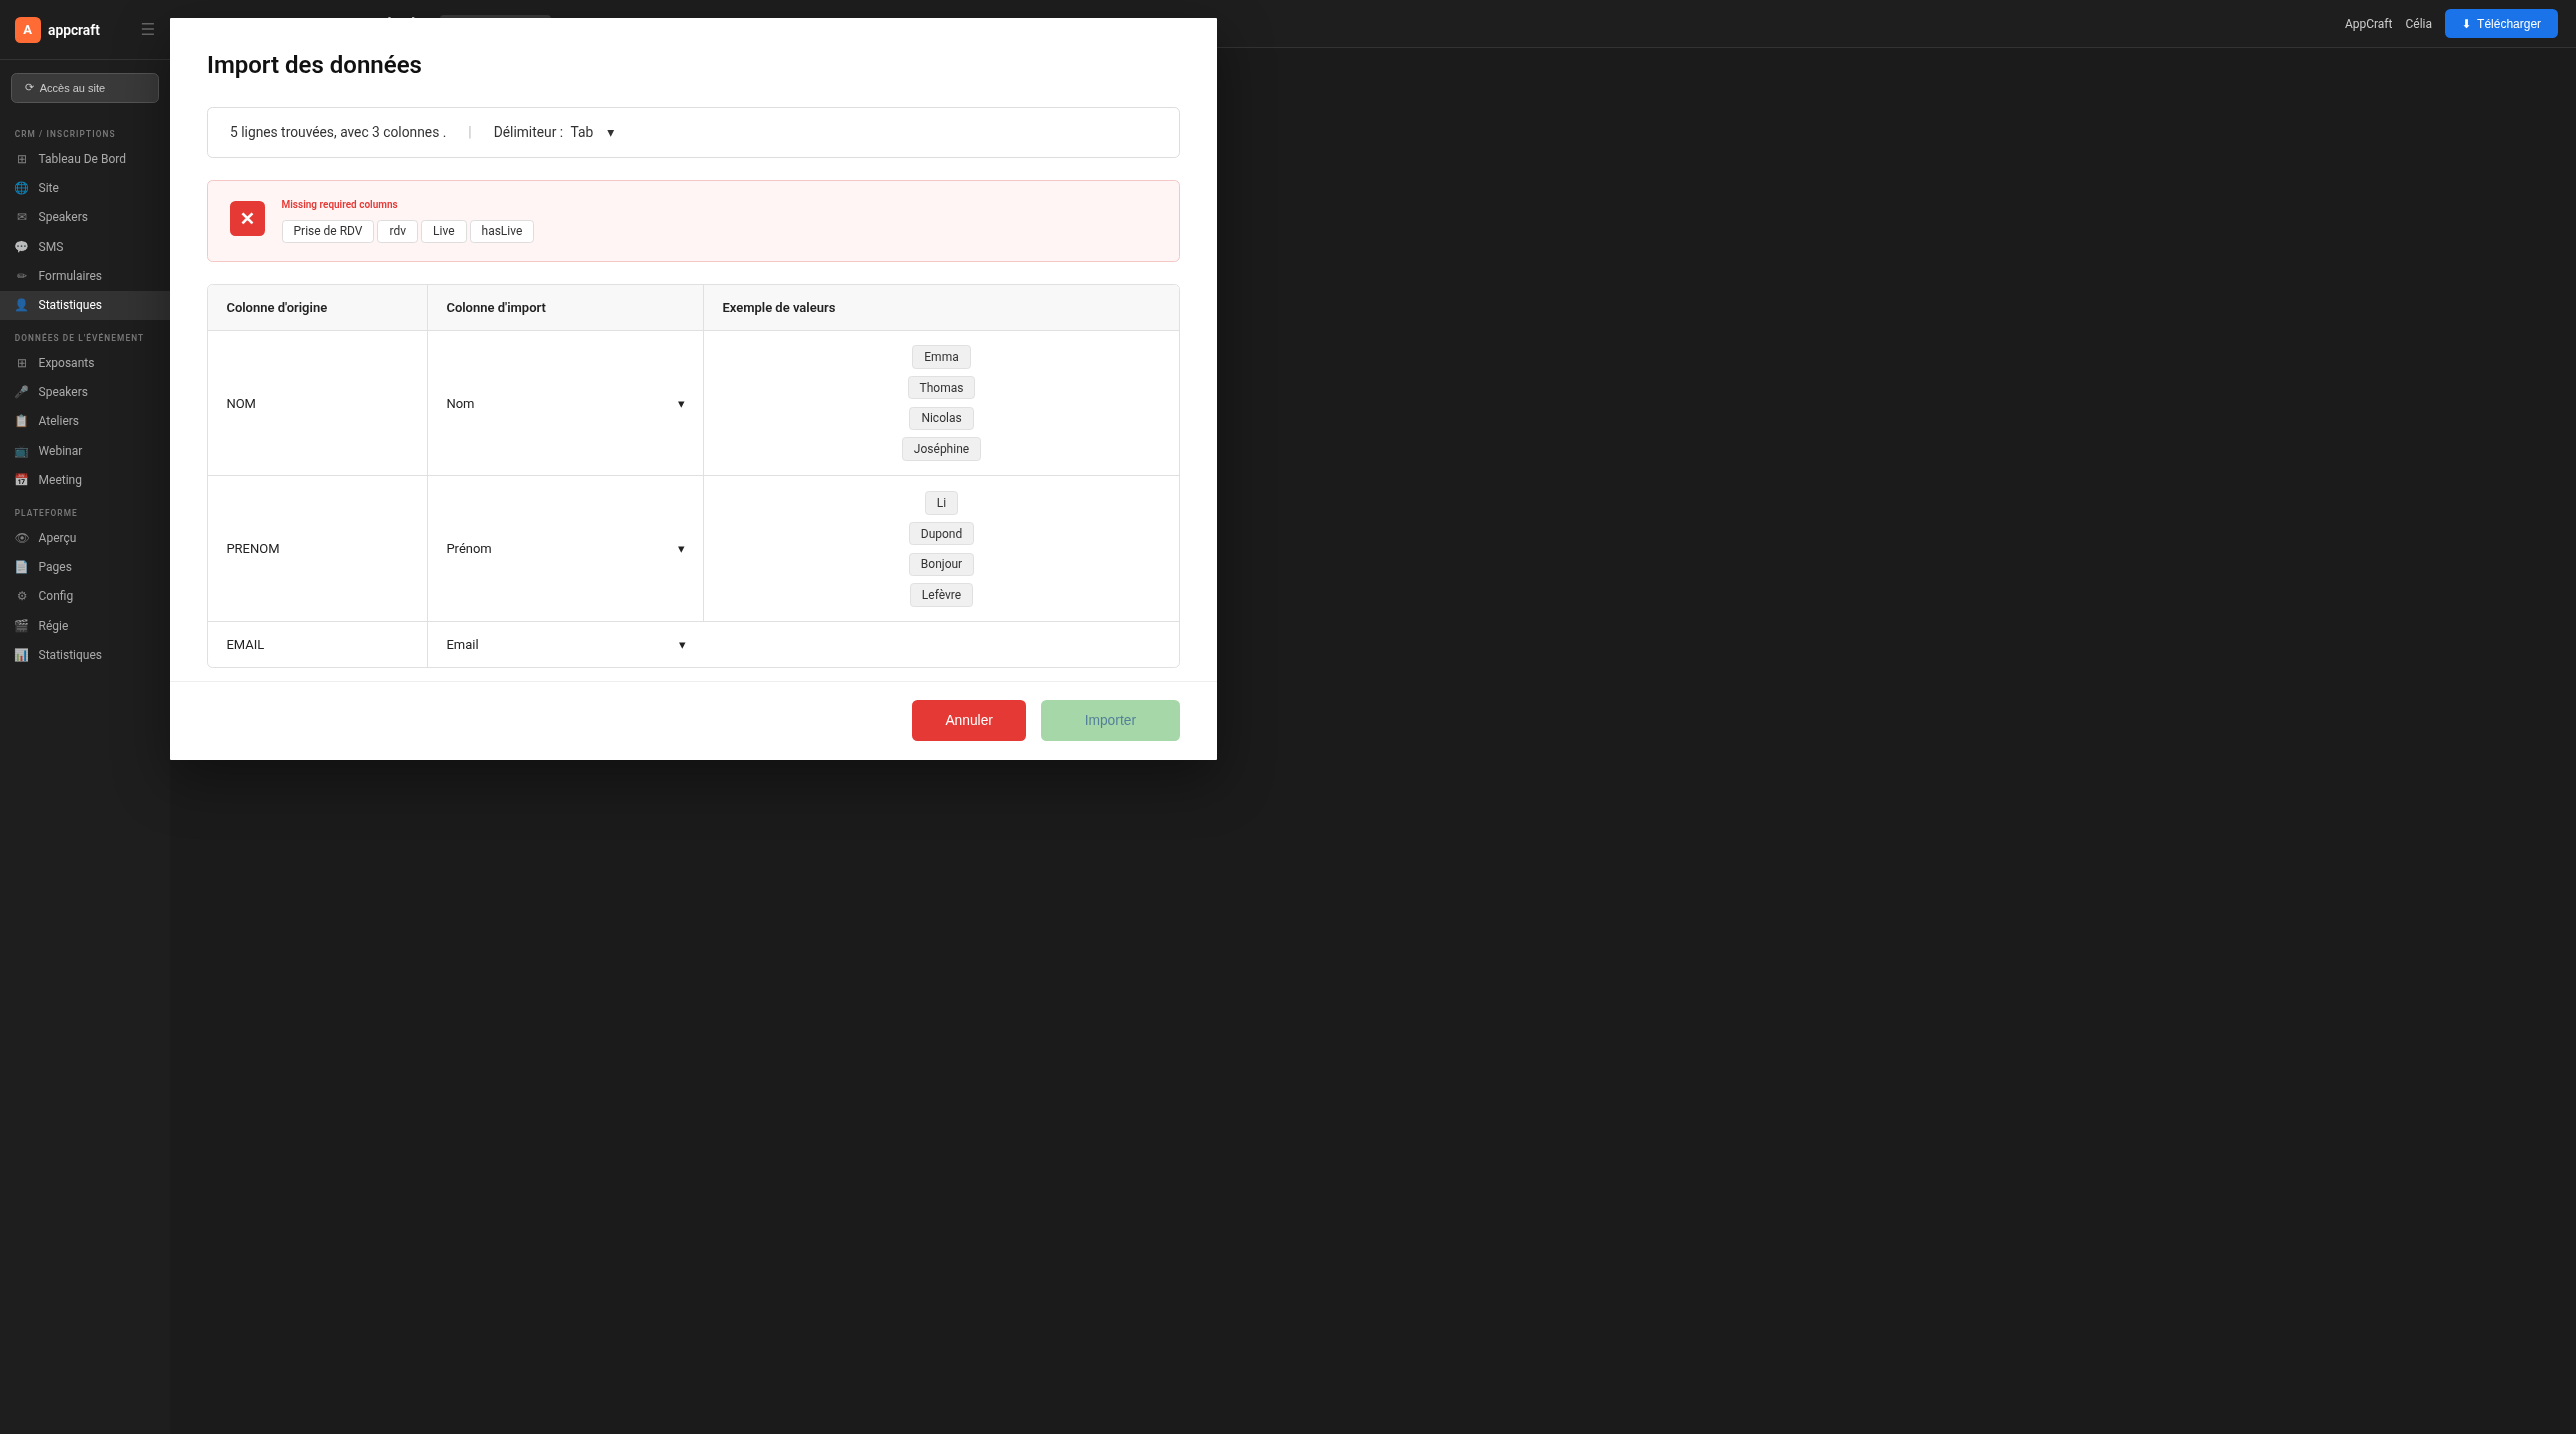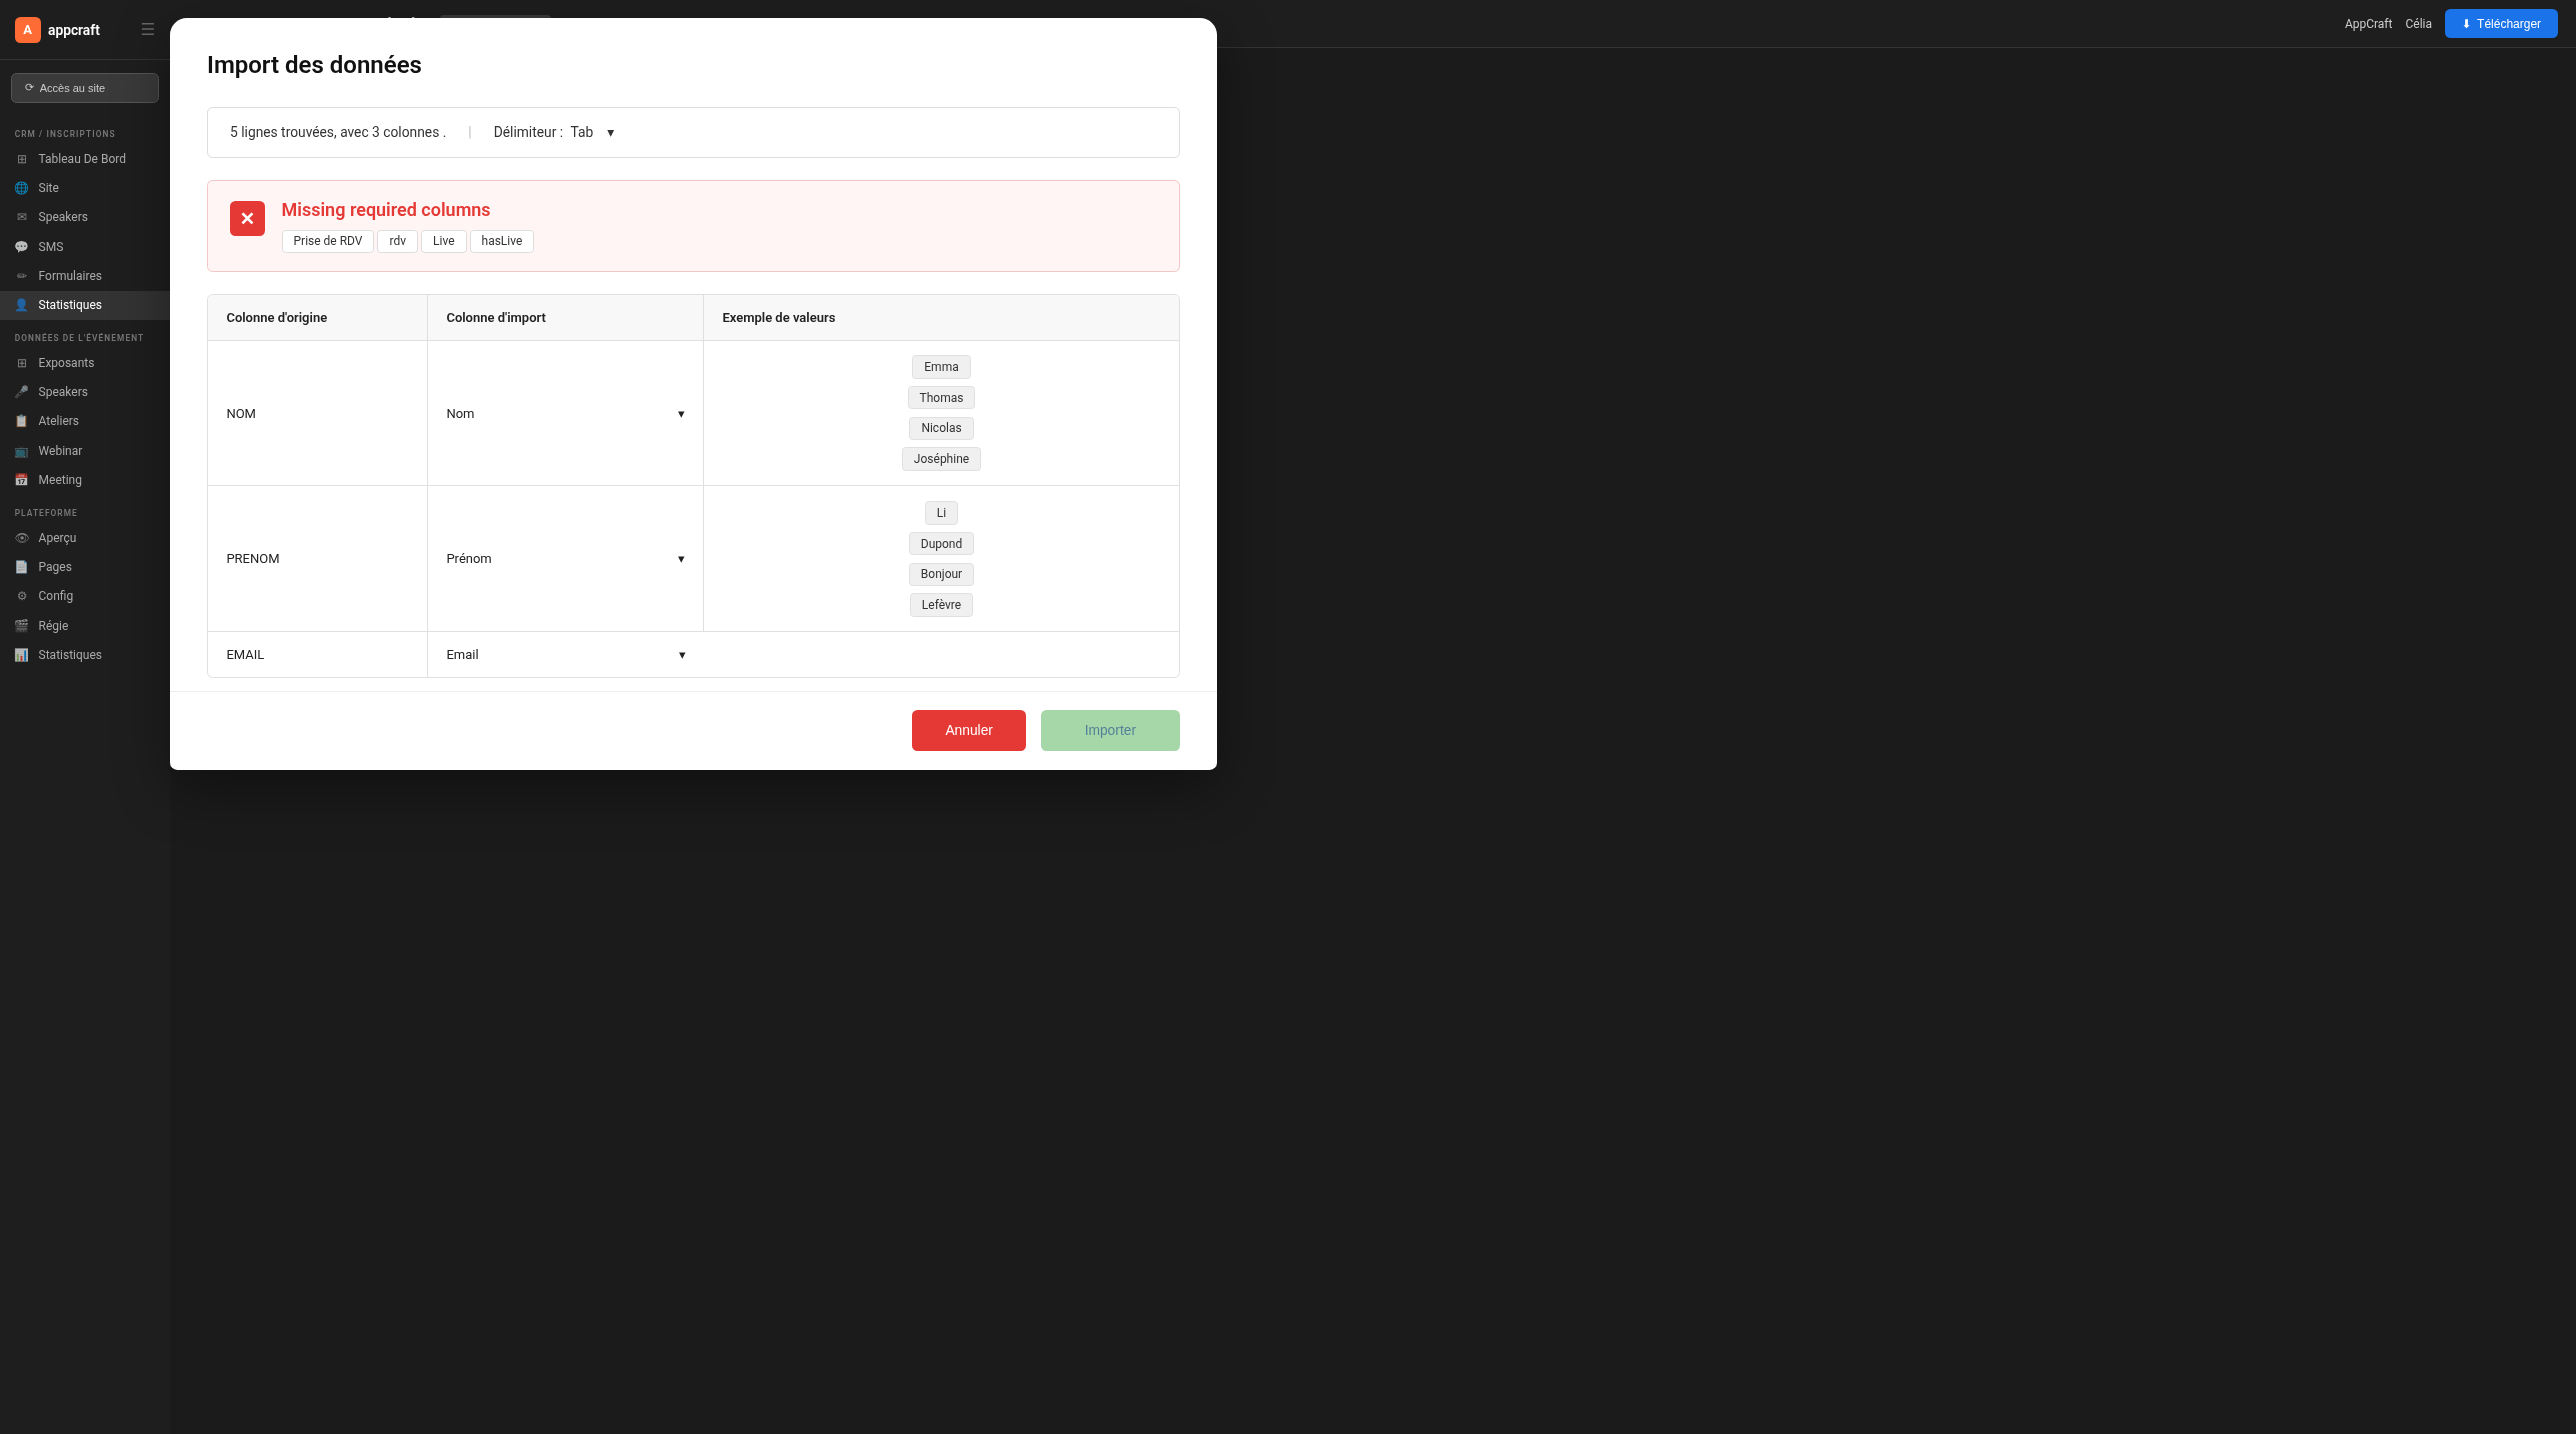--- a/index.html
+++ b/index.html
@@ -133,21 +133,21 @@
       z-index: 10;
     }
 
     
     .modal {
       position: absolute;
       left: 170px;
       top: 18.4px;
       width: 1047px;
       background: white;
-      border-radius: 17px;
+      border-radius: 1px;
       z-index: 20;
       box-shadow: 0 18.4px 55px rgba(0,0,0,0.4);
       padding: 33px 37px 92px;
     }
     .modal-title {
       font-size: 24px;
       font-weight: 600;
       color: #111;
       margin-bottom: 27.6px;
     }
@@ -194,21 +194,21 @@
       display: flex; align-items: center; justify-content: center;
       color: white;
       font-size: 18.4px;
       font-weight: bold;
       flex-shrink: 0;
       margin-top: 1.8px;
     }
     .error-content {}
     .error-title {
       color: #e53935;
-      font-size: 18px;
+      font-size: 10px;
       font-weight: 600;
       margin-bottom: 9.2px;
     }
     .error-tags {
       display: flex; gap: 3px; flex-wrap: wrap;
     }
     .error-tag {
       background: white;
       border: 0.9px solid #ddd;
       border-radius: 3.7px;

